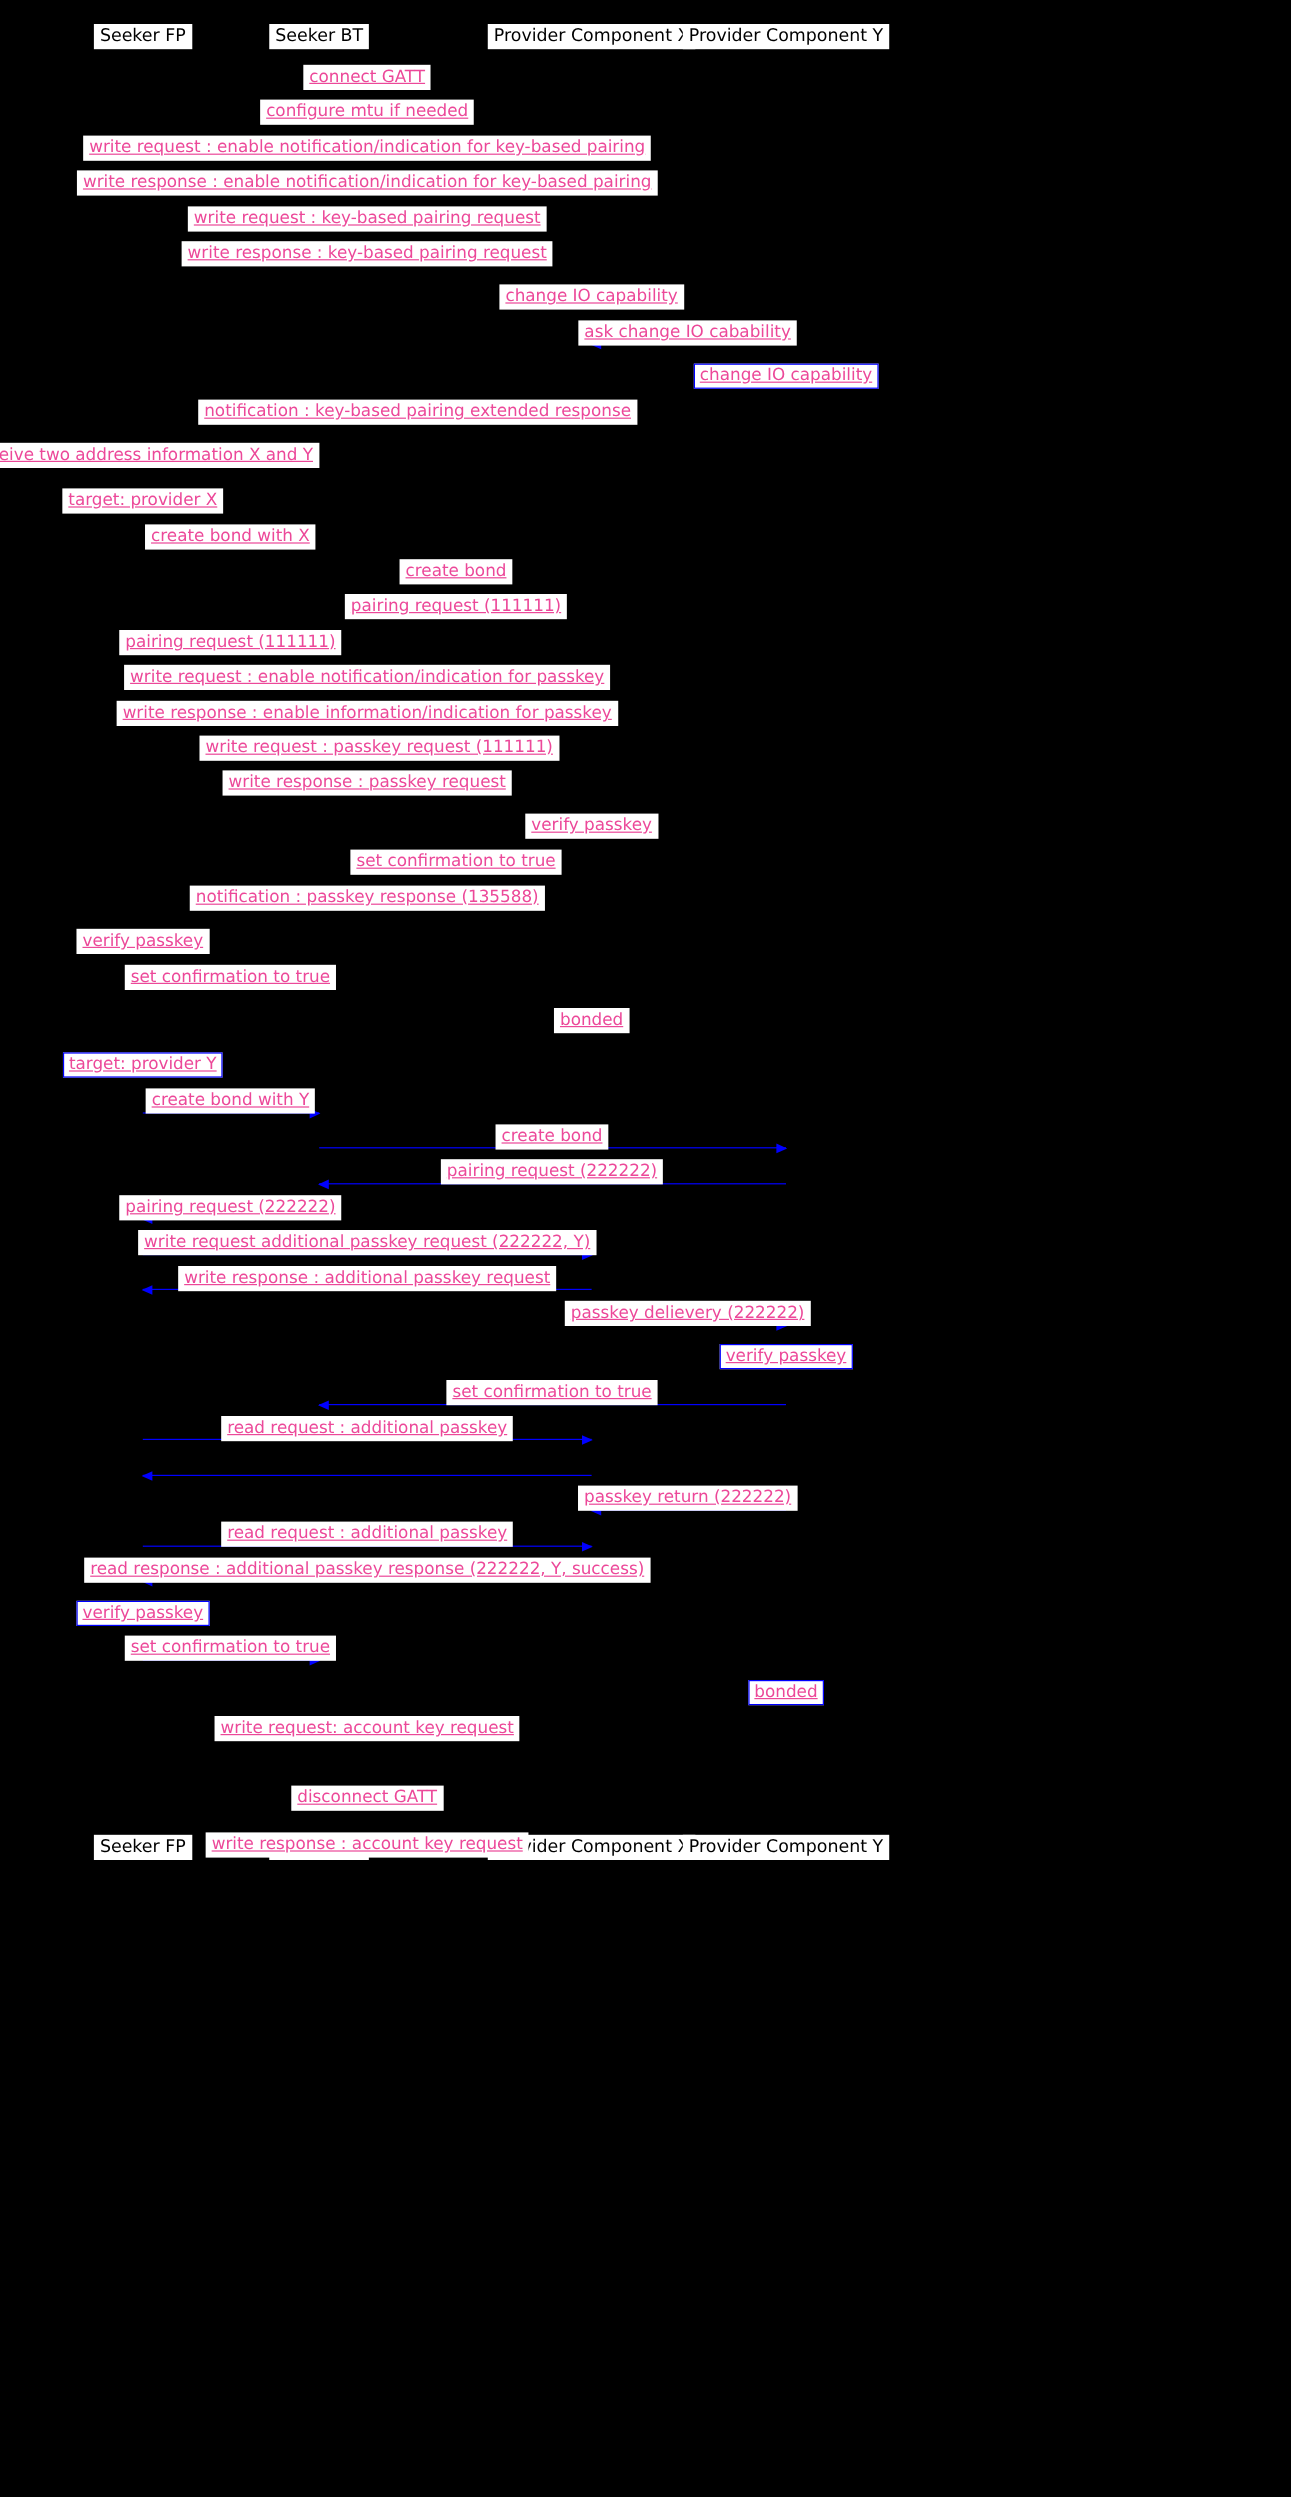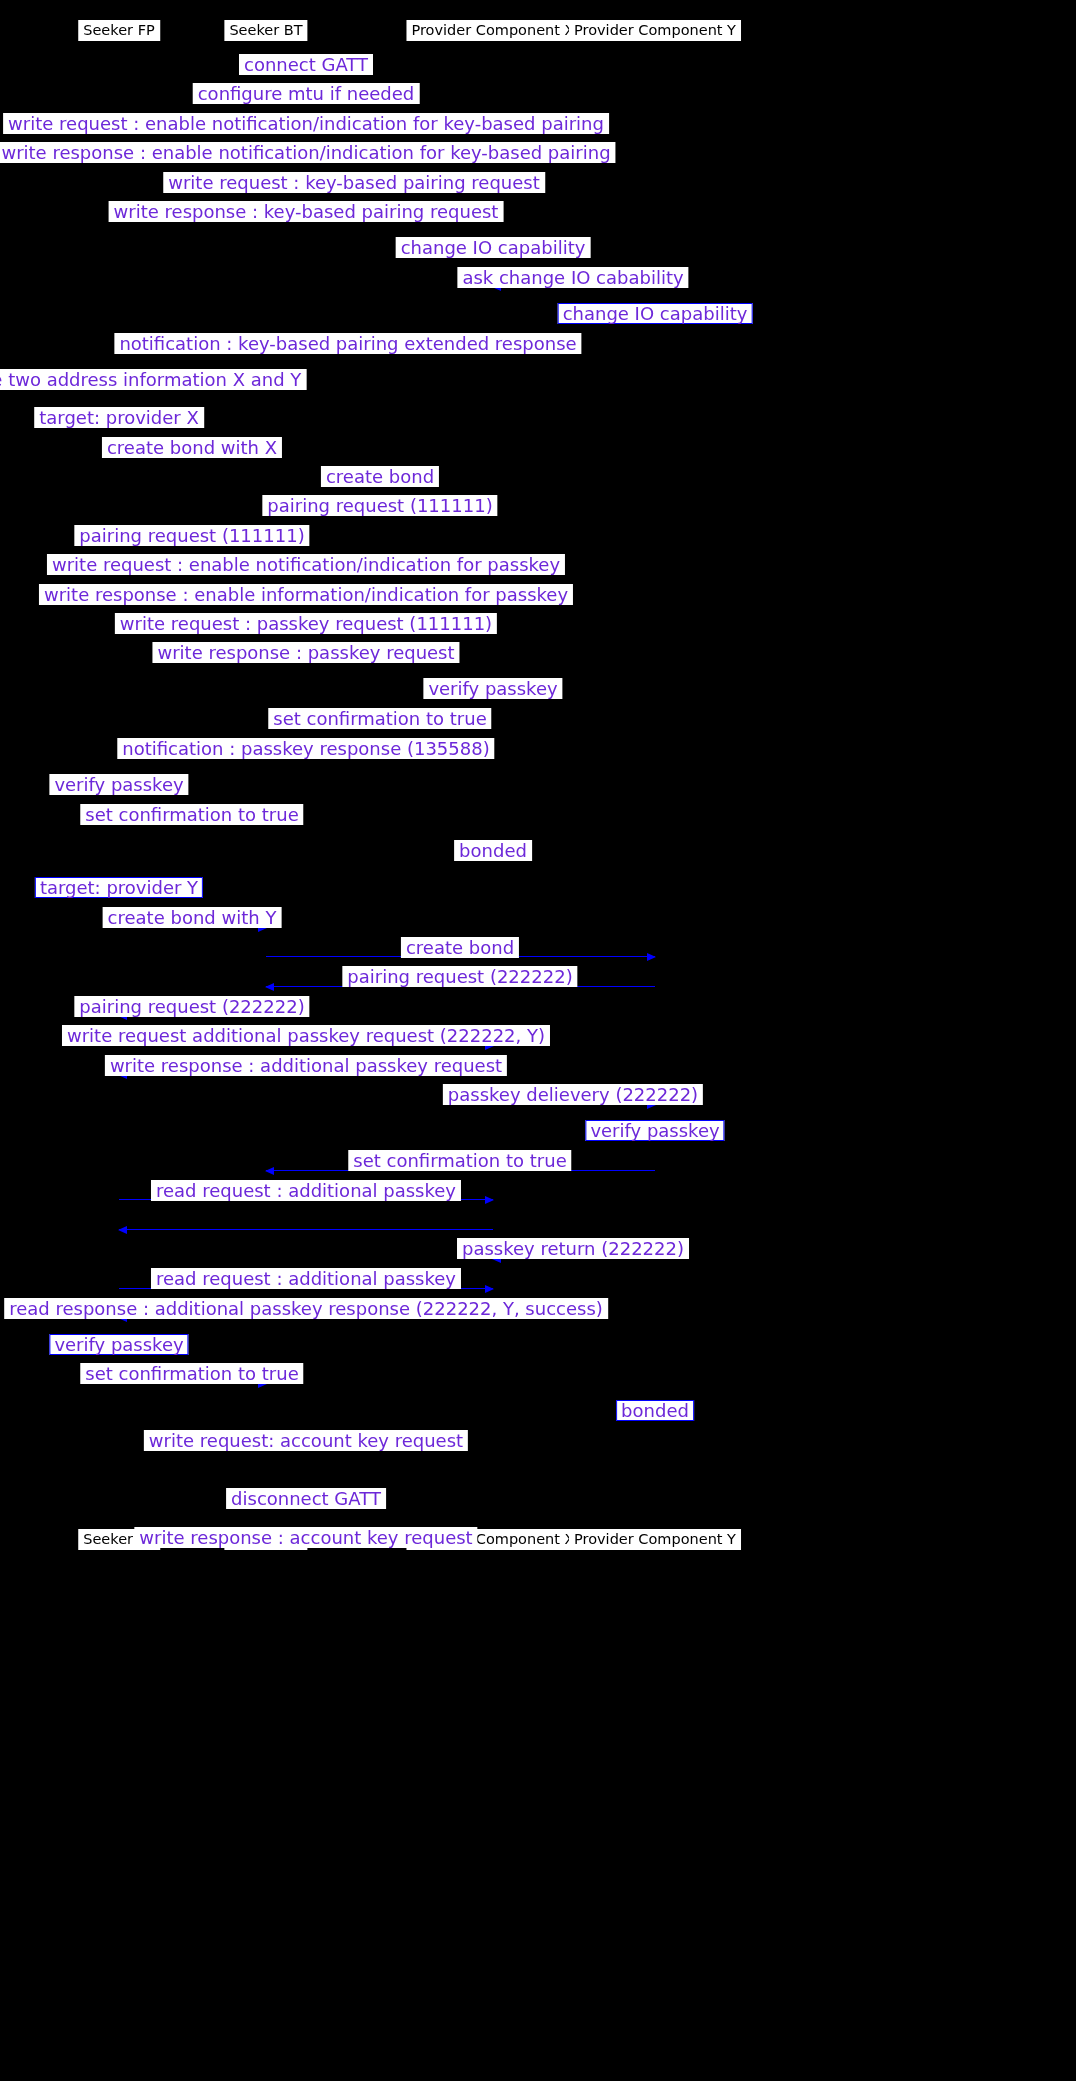--- a/index.html
+++ b/index.html
@@ -29,26 +29,27 @@
   }
   .lifeline-line {
     position: absolute;
     width: 1px;
     background: #000000;
   }
   .msg {
     position: absolute;
     transform: translateX(-50%);
     background: #ffffff;
-    color: #6d28d9;
-    font-size: 18px;
+    color: #ec4899;
+    font-size: 14px;
     line-height: 17px;
     padding: 2px 5px;
     white-space: nowrap;
     box-sizing: border-box;
+    text-decoration: underline;
   }
   .msg.boxed {
     border: 1.5px solid #0000ff;
     padding: 1px 4px;
   }
   .arrow {
     position: absolute;
     height: 0;
     border-top: 1.6px solid #0000ff;
   }
@@ -82,38 +83,38 @@
     <div class="lifeline-line" style="left: 493px; top: 43px; height: 1481px;"></div>
     <div class="lifeline-head" style="left: 493px; top: 20px;">Provider Component X</div>
     <div class="lifeline-foot" style="left: 493px; top: 1529px;">Provider Component X</div>
     <div class="lifeline-line" style="left: 655px; top: 43px; height: 1481px;"></div>
     <div class="lifeline-head" style="left: 655px; top: 20px;">Provider Component Y</div>
     <div class="lifeline-foot" style="left: 655px; top: 1529px;">Provider Component Y</div>
     <div class="msg" style="left: 306px; top: 54px;">connect GATT</div>
     <div class="msg" style="left: 306px; top: 83px;">configure mtu if needed</div>
     <div class="msg" style="left: 306px; top: 142px;">write response : enable notification/indication for key-based pairing</div>
     <div class="msg" style="left: 306px; top: 113px;">write request : enable notification/indication for key-based pairing</div>
-    <div class="msg" style="left: 306px; top: 172px; margin-left: 48px;">write request : key-based pairing request</div>
+    <div class="msg" style="left: 306px; top: 172px;">write request : key-based pairing request</div>
     <div class="msg" style="left: 306px; top: 201px;">write response : key-based pairing request</div>
     <div class="msg" style="left: 493px; top: 237px;">change IO capability</div>
     <div class="arrow left" style="left: 493px; width: 162px; top: 286px;">
       <span class="head"></span>
     </div>
     <div class="msg" style="left: 573px; top: 267px;">ask change IO cabability</div>
     <div class="msg boxed" style="left: 655px; top: 303px;">change IO capability</div>
     <div class="msg" style="left: 306px; top: 333px; margin-left: 42px;">notification : key-based pairing extended response</div>
     <div class="msg" style="left: 119px; top: 369px;">receive two address information X and Y</div>
     <div class="msg" style="left: 119px; top: 407px;">target: provider X</div>
     <div class="msg" style="left: 192px; top: 437px;">create bond with X</div>
     <div class="msg" style="left: 380px; top: 466px;">create bond</div>
     <div class="msg" style="left: 380px; top: 495px;">pairing request (111111)</div>
     <div class="msg" style="left: 192px; top: 525px;">pairing request (111111)</div>
     <div class="msg" style="left: 306px; top: 554px;">write request : enable notification/indication for passkey</div>
     <div class="msg" style="left: 306px; top: 584px;">write response : enable information/indication for passkey</div>
-    <div class="msg" style="left: 306px; top: 613px;">write request : passkey request (111111)</div>
+    <div class="msg" style="left: 316px; top: 613px;">write request : passkey request (111111)</div>
     <div class="msg" style="left: 306px; top: 642px;">write response : passkey request</div>
     <div class="msg" style="left: 493px; top: 678px;">verify passkey</div>
     <div class="msg" style="left: 380px; top: 708px;">set confirmation to true</div>
     <div class="msg" style="left: 306px; top: 738px;">notification : passkey response (135588)</div>
     <div class="msg" style="left: 119px; top: 774px;">verify passkey</div>
     <div class="msg" style="left: 192px; top: 804px;">set confirmation to true</div>
     <div class="msg" style="left: 493px; top: 840px;">bonded</div>
     <div class="msg boxed" style="left: 119px; top: 877px;">target: provider Y</div>
     <div class="arrow right" style="left: 119px; width: 147px; top: 927px;">
       <span class="head"></span>

